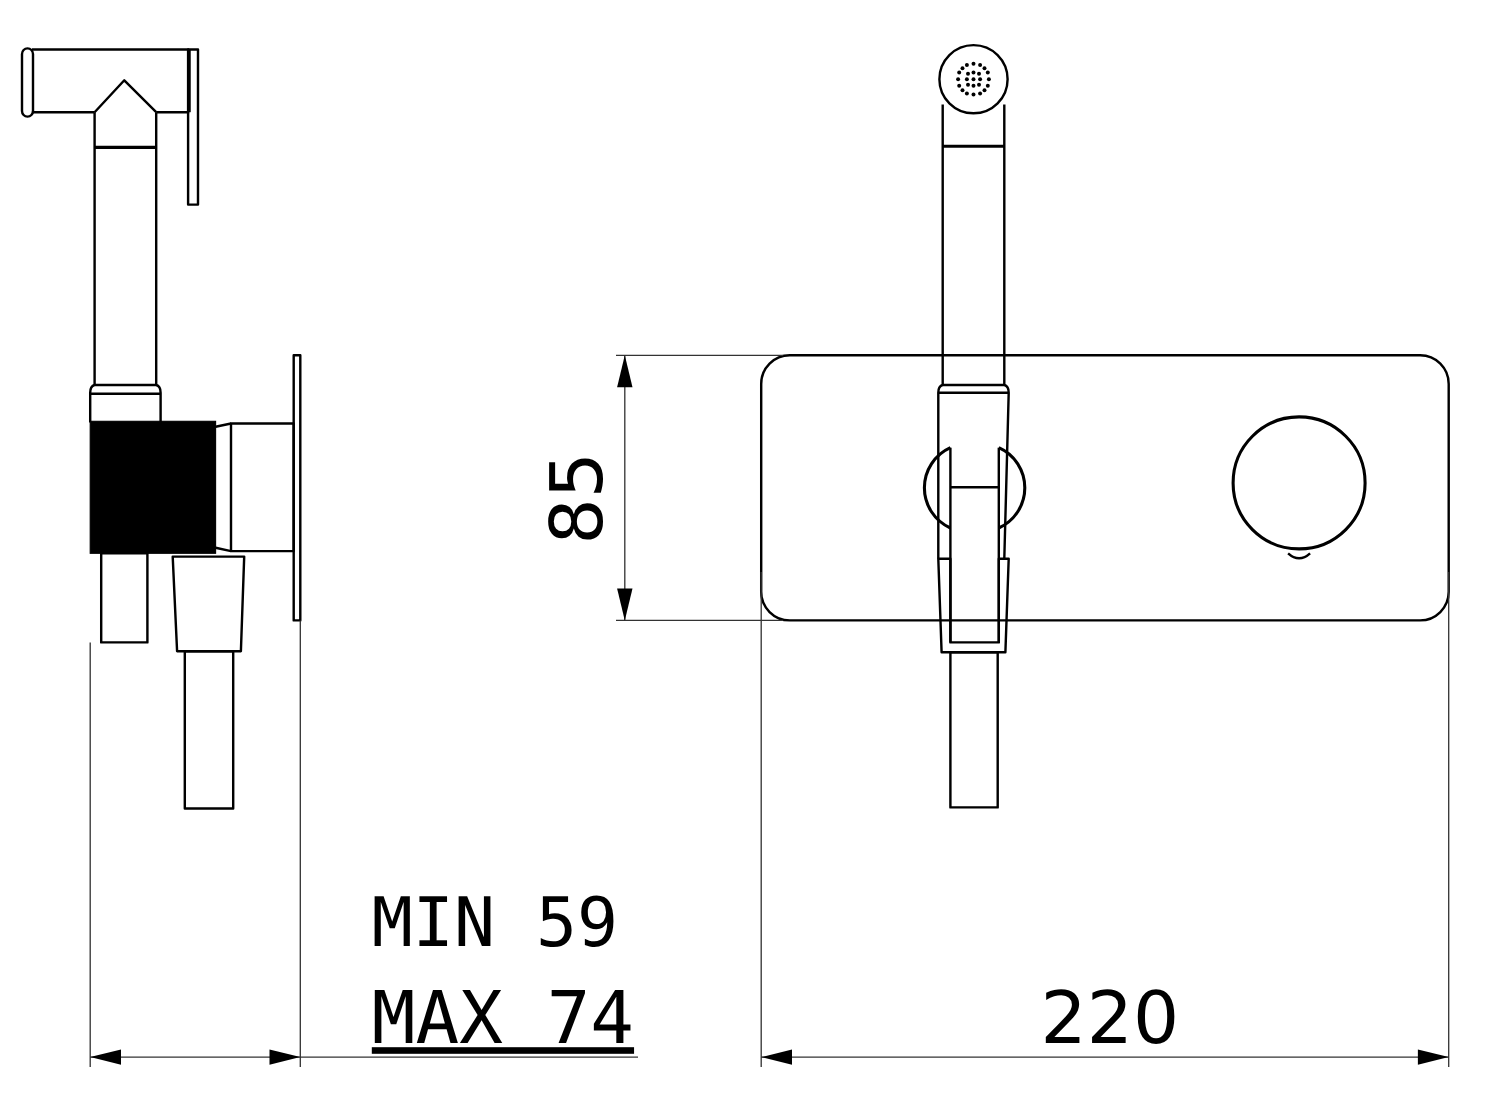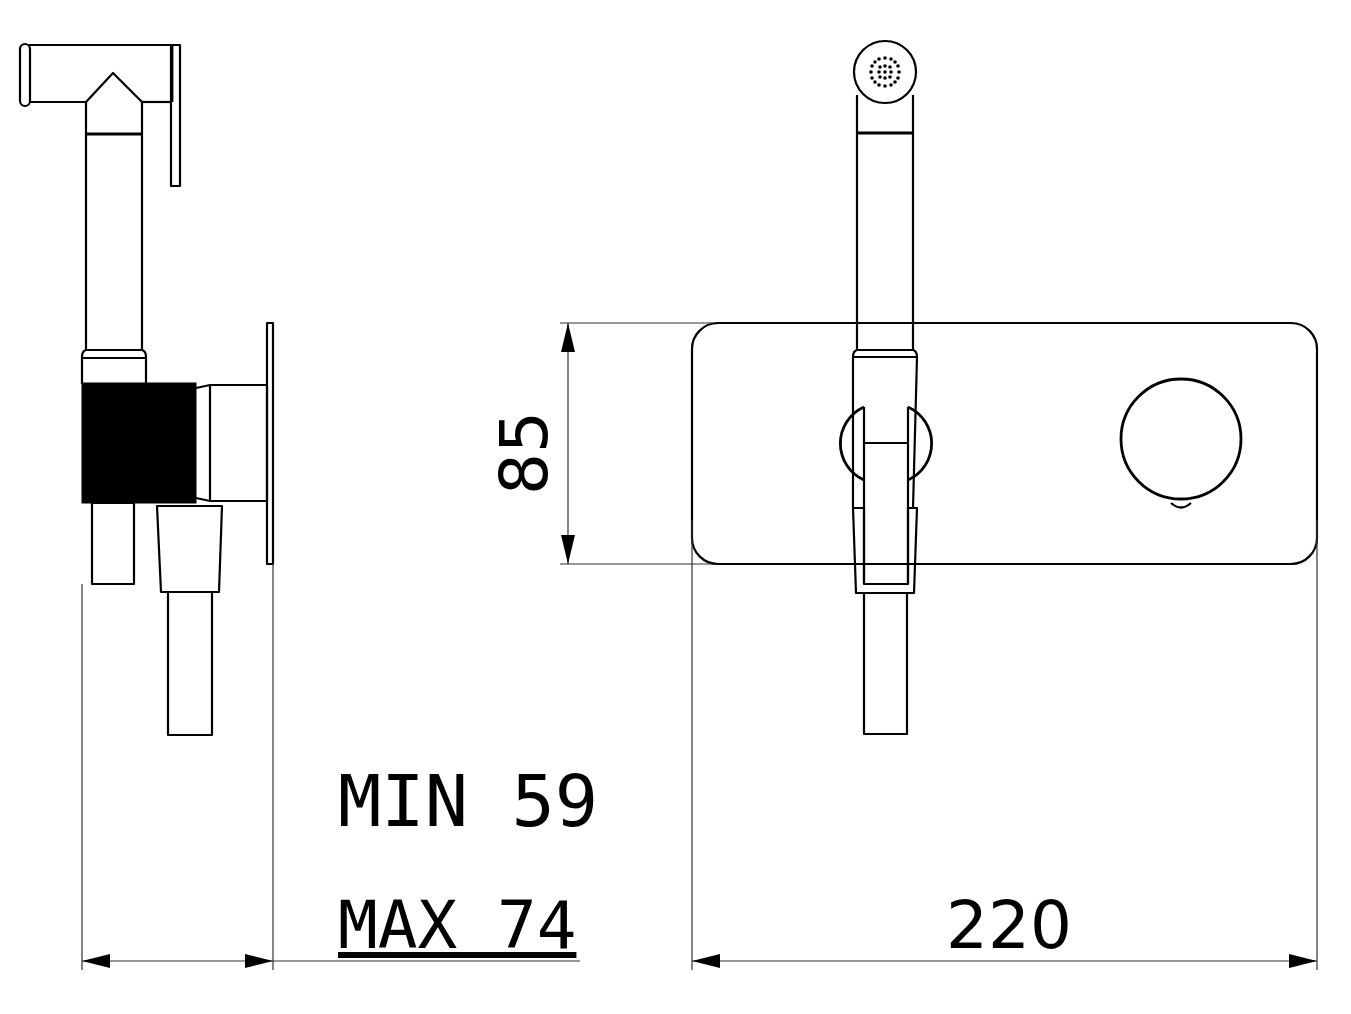--- a/index.html
+++ b/index.html
@@ -7,21 +7,21 @@
   #drawing { position: absolute; left: 0; top: 0; width: 1351px; height: 1014px; }
   .obj { fill: none; stroke: #000; stroke-width: 2.2; stroke-linejoin: round; }
   .thick { fill: none; stroke: #000; stroke-width: 2.8; }
   .dim { fill: none; stroke: #333; stroke-width: 1.2; }
   .arrow { fill: #000; stroke: none; }
   .fill-black { fill: #000; stroke: #000; stroke-width: 1; }
   .dot { fill: #000; }
   .label { position: absolute; font-family: "DejaVu Sans", sans-serif; color: #000; white-space: nowrap; line-height: 1; }
   .label-mono { font-family: "DejaVu Sans Mono", monospace; }
   #dim-85 { left: 470px; top: 420px; font-size: 66px; transform: rotate(-90deg); transform-origin: center center; width: 110px; text-align: center; }
-  #dim-min { left: 338px; top: 765px; font-size: 72px; }
+  #dim-min { left: 338px; top: 808px; font-size: 62px; }
   #dim-max { left: 338px; top: 893px; font-size: 66px; text-decoration: underline; }
   #dim-220 { left: 946px; top: 893px; font-size: 66px; text-align: right; }
 </style>
 </head>
 <body>
 
 <svg id="drawing" viewBox="0 0 1351 1014" xmlns="http://www.w3.org/2000/svg">
 
   <g>
 

